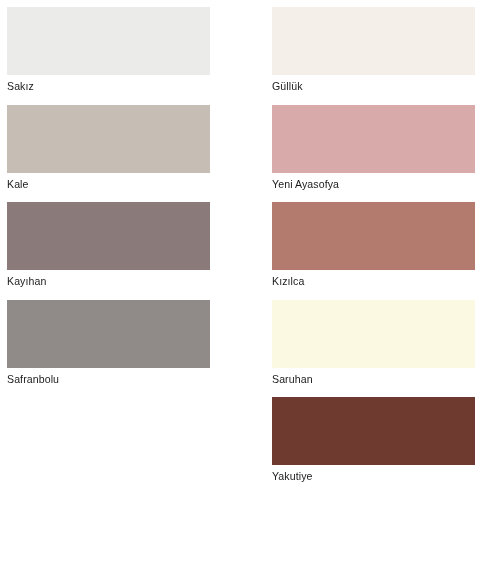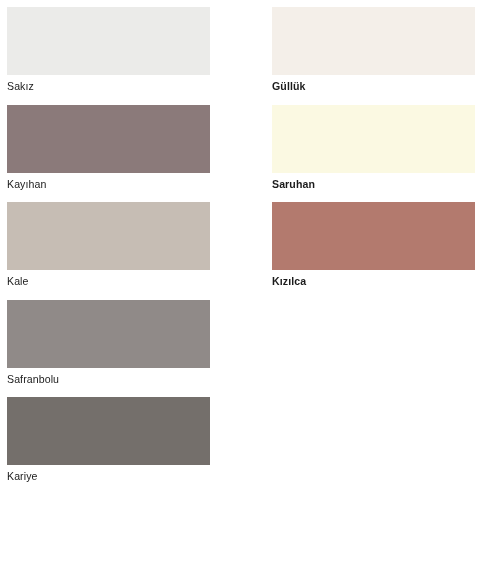--- a/index.html
+++ b/index.html
@@ -27,21 +27,20 @@
   .palette-column {
     display: flex;
     flex-direction: column;
     width: 203px;
   }
   .palette-column.left {
     margin-left: 0px;
   }
   .palette-column.right {
     margin-right: 0px;
-    font-weight: bold;
   }
   .color-entry {
     display: flex;
     flex-direction: column;
     margin-bottom: 10.5px;
   }
   .color-swatch {
     width: 203px;
     height: 68px;
     display: block;
@@ -64,57 +63,61 @@
 <div id="palette-page">
 
   <div class="palette-column left">
 
     <div class="color-entry">
       <div class="color-swatch" style="background-color: rgb(235, 235, 233);"></div>
       <div class="color-label" style="color: rgb(27, 27, 27);">Sakız</div>
     </div>
 
     <div class="color-entry">
-      <div class="color-swatch" style="background-color: rgb(139, 122, 122);"></div>
-      <div class="color-label" style="color: rgb(27, 27, 27);">Kayıhan</div>
+      <div class="color-swatch" style="background-color: rgb(198, 189, 180);"></div>
+      <div class="color-label" style="color: rgb(27, 27, 27);">Kale</div>
     </div>
 
     <div class="color-entry">
-      <div class="color-swatch" style="background-color: rgb(198, 189, 180);"></div>
-      <div class="color-label" style="color: rgb(27, 27, 27);">Kale</div>
+      <div class="color-swatch" style="background-color: rgb(139, 122, 122);"></div>
+      <div class="color-label" style="color: rgb(27, 27, 27);">Kayıhan</div>
     </div>
 
 
     <div class="color-entry">
       <div class="color-swatch" style="background-color: rgb(144, 138, 136);"></div>
       <div class="color-label" style="color: rgb(27, 27, 27);">Safranbolu</div>
     </div>
 
-    <div class="color-entry">
-      <div class="color-swatch" style="background-color: rgb(116, 111, 107);"></div>
-      <div class="color-label" style="color: rgb(27, 27, 27);">Kariye</div>
-    </div>
 
   </div>
 
   <div class="palette-column right">
 
     <div class="color-entry">
       <div class="color-swatch" style="background-color: rgb(244, 239, 233);"></div>
       <div class="color-label" style="color: rgb(27, 27, 27);">Güllük</div>
     </div>
 
+    <div class="color-entry">
+      <div class="color-swatch" style="background-color: rgb(216, 170, 170);"></div>
+      <div class="color-label" style="color: rgb(27, 27, 27);">Yeni Ayasofya</div>
+    </div>
 
+
+    <div class="color-entry">
+      <div class="color-swatch" style="background-color: rgb(179, 122, 110);"></div>
+      <div class="color-label" style="color: rgb(27, 27, 27);">Kızılca</div>
+    </div>
 
     <div class="color-entry">
       <div class="color-swatch" style="background-color: rgb(251, 249, 226);"></div>
       <div class="color-label" style="color: rgb(27, 27, 27);">Saruhan</div>
     </div>
 
     <div class="color-entry">
-      <div class="color-swatch" style="background-color: rgb(179, 122, 110);"></div>
-      <div class="color-label" style="color: rgb(27, 27, 27);">Kızılca</div>
+      <div class="color-swatch" style="background-color: rgb(110, 58, 48);"></div>
+      <div class="color-label" style="color: rgb(27, 27, 27);">Yakutiye</div>
     </div>
-
 
   </div>
 
 </div>
 
 </body></html>

